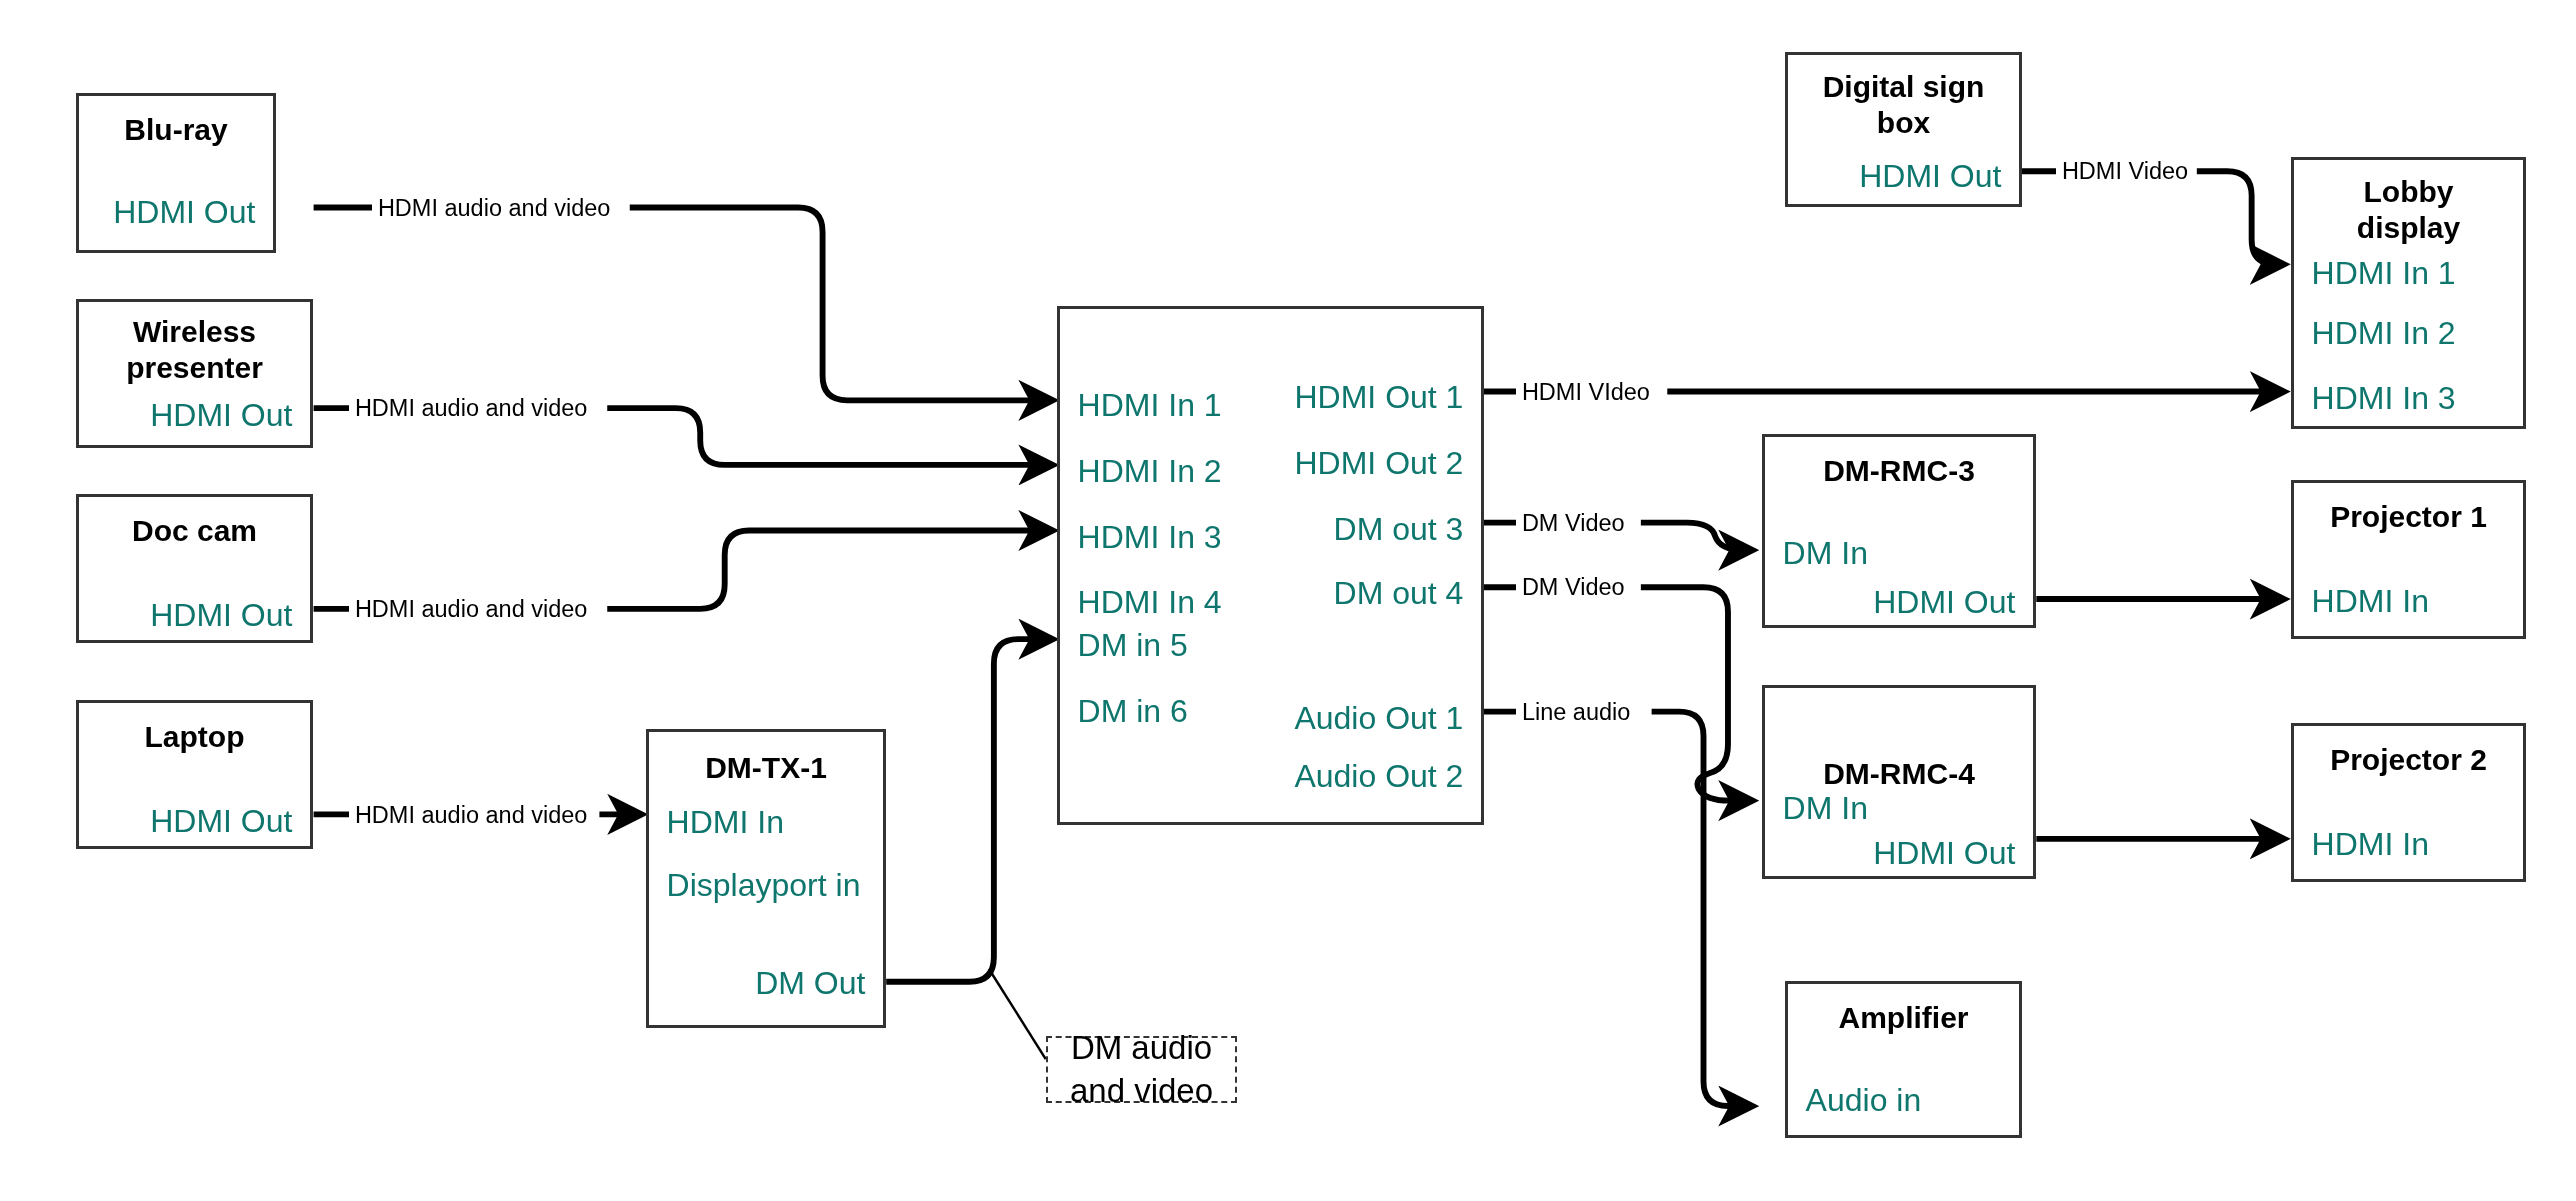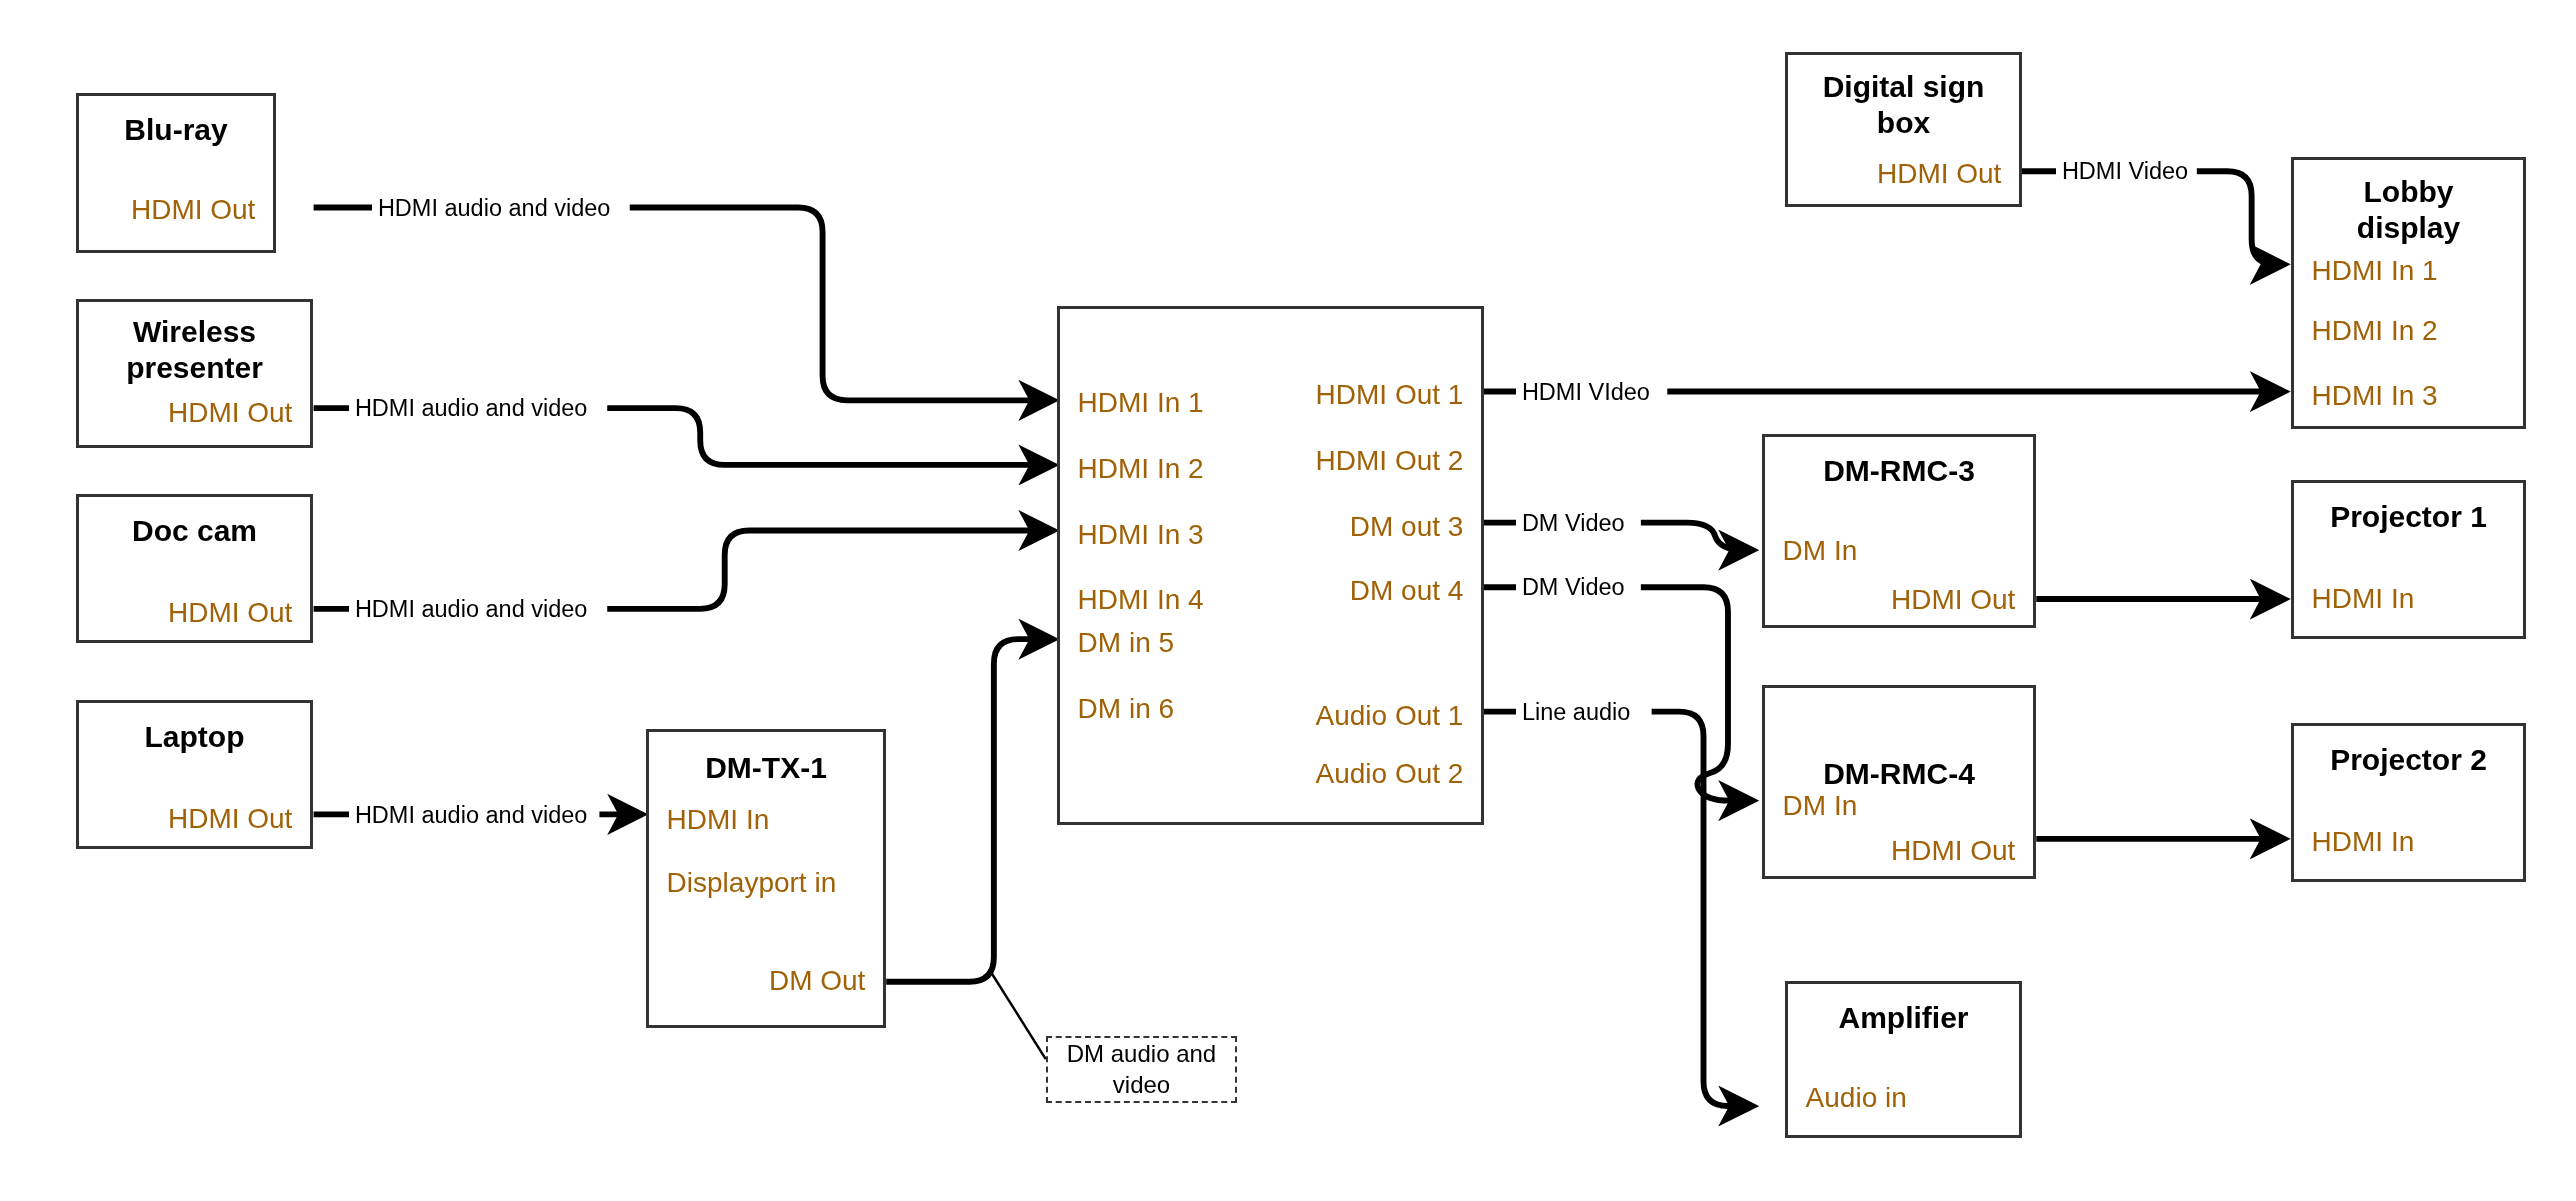--- a/index.html
+++ b/index.html
@@ -32,41 +32,41 @@
     position: absolute;
     left: 0; right: 0;
     text-align: center;
     font-weight: bold;
     font-size: 30px;
     color: #000000;
     line-height: 1.22;
   }
   .port {
     position: absolute;
-    font-size: 28px;
-    color: #a16207;
+    font-size: 32px;
+    color: #0f766e;
     white-space: nowrap;
   }
   .port.left  { left: 17.6px; text-align: left; }
   .port.right { right: 17.6px; text-align: right; }
   .wire-label {
     position: absolute;
     font-size: 23.5px;
     color: #000000;
     white-space: nowrap;
     background: #ffffff;
     padding: 0 5.9px;
     transform: translateY(-50%);
   }
   .note-box {
     position: absolute;
     box-sizing: border-box;
     border: 2.9px dashed #333333;
     background: #ffffff;
-    font-size: 24px;
+    font-size: 33px;
     color: #000000;
     text-align: center;
     line-height: 1.28;
     display: flex;
     align-items: center;
     justify-content: center;
     padding: 3.9px 7.8px;
   }
 </style>
 </head>

